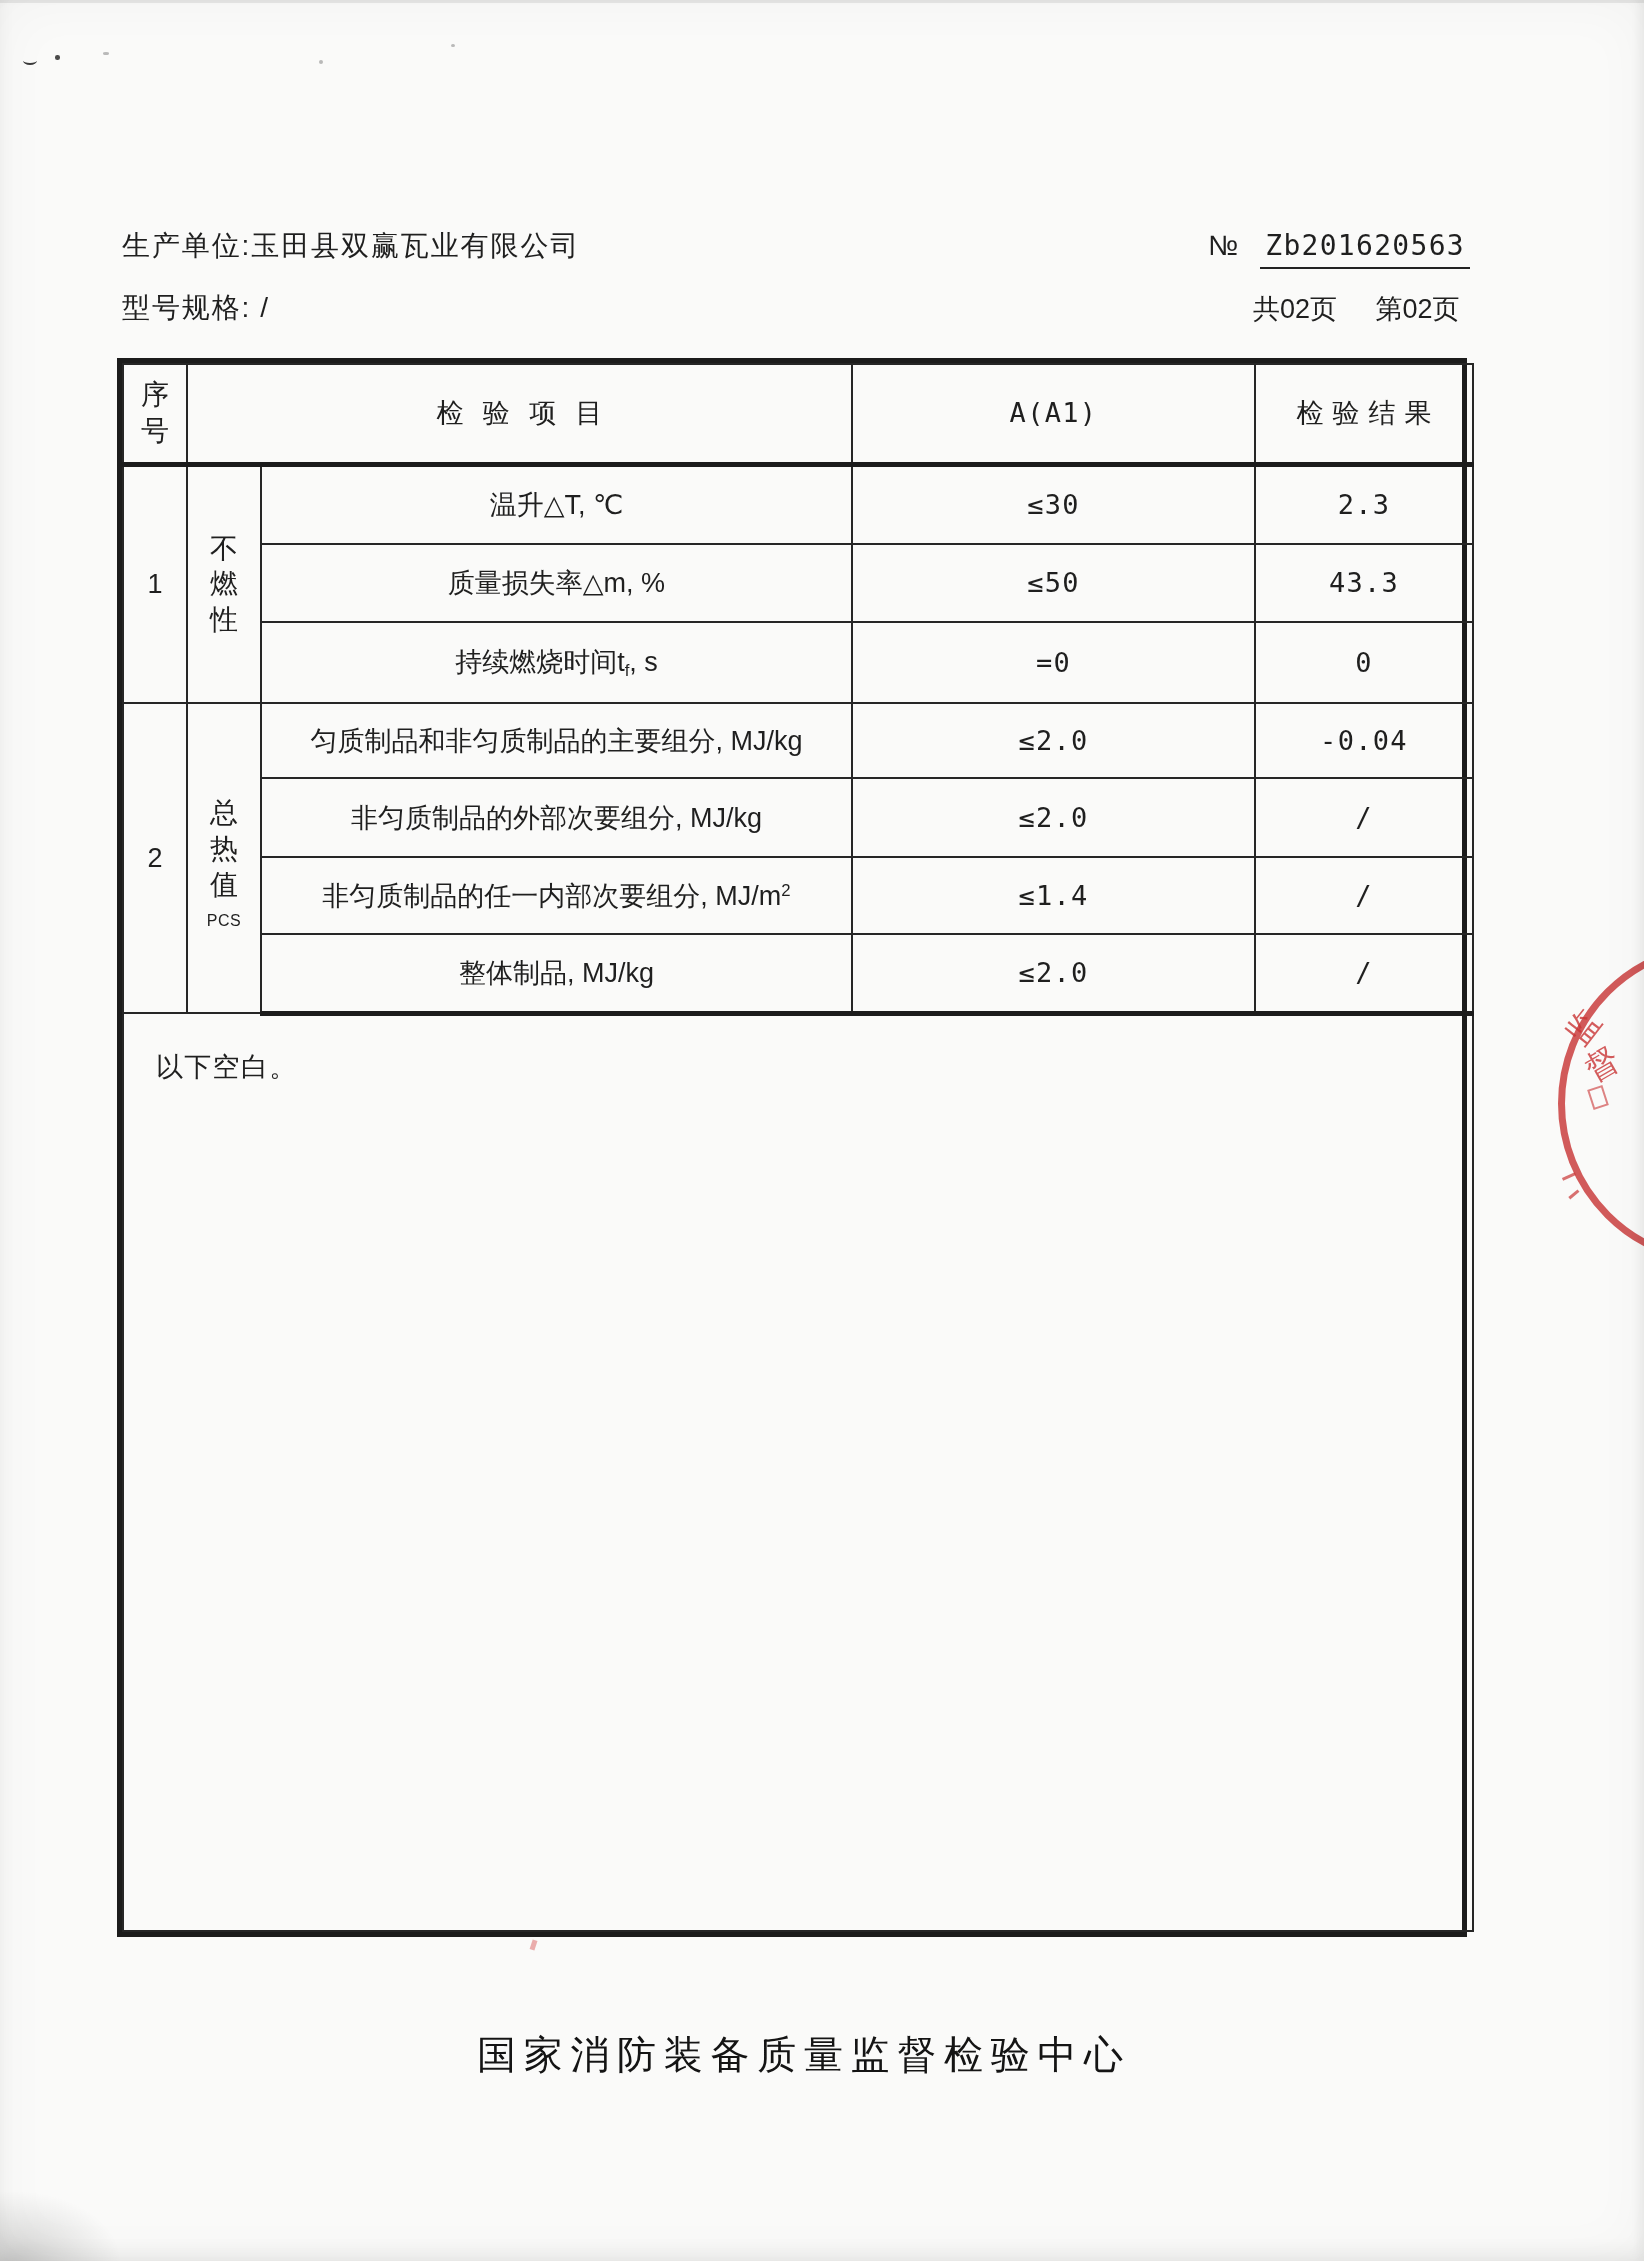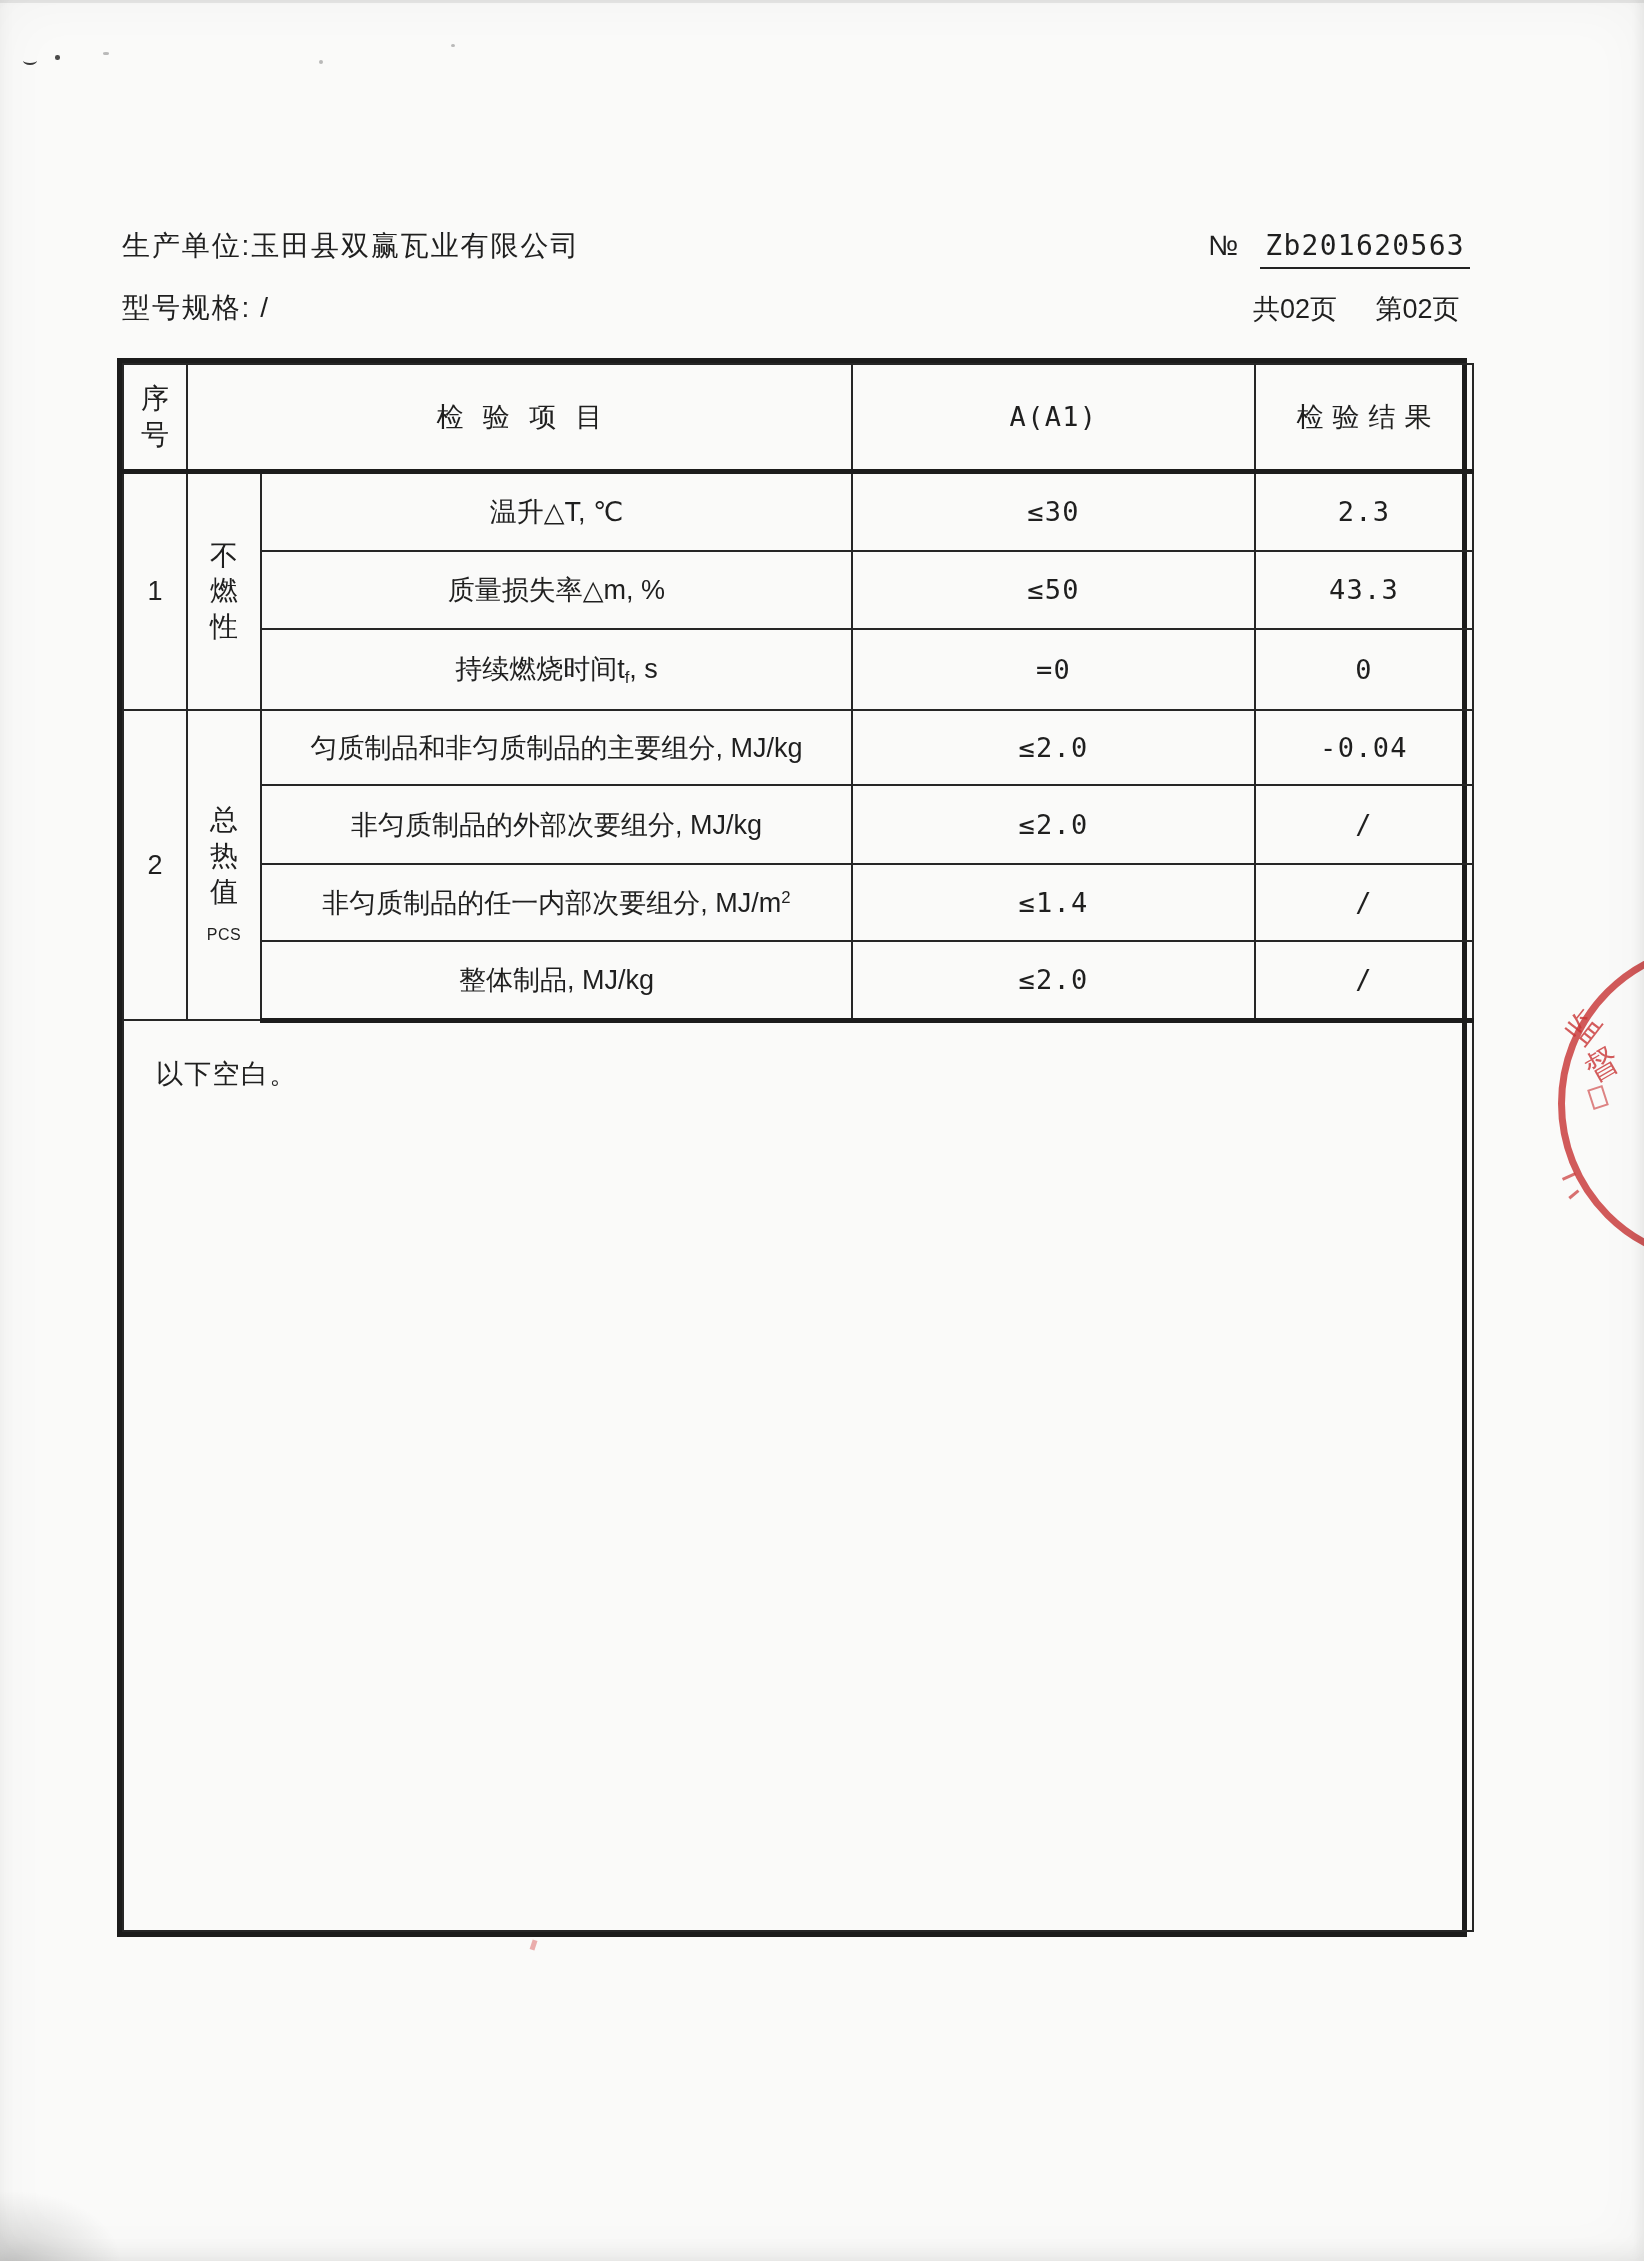--- a/index.html
+++ b/index.html
@@ -46,21 +46,21 @@
   }
   table{width:100%;height:100%;border-collapse:collapse;table-layout:fixed;}
   td,th{
     border:2.6px solid #262626;
     text-align:center;vertical-align:middle;
     font-size:27px;font-weight:normal;color:#1f1f1f;
     padding:0;overflow:hidden;
   }
   tr.hdr th{border-bottom:5.8px solid #1c1c1c;}
   tr.last-data td{border-bottom:5.8px solid #1c1c1c;}
-  .vchars{width:1.25em;margin:16px auto;line-height:1.28;word-break:break-all;font-size:28px;}
+  .vchars{width:1.25em;margin:9px auto;line-height:1.28;word-break:break-all;font-size:28px;}
   .latin-sub{display:block;font-size:16px;letter-spacing:0.6px;margin-top:2.6px;}
   .hdr-item{letter-spacing:19.3px;margin-left:19.3px;}
   .hdr-result{letter-spacing:9px;margin-left:9px;}
   .num{font-family:"DejaVu Sans Mono","Liberation Mono",monospace;letter-spacing:1.3px;}
   .sub{font-size:0.62em;vertical-align:-0.28em;}
   .sup{font-size:0.62em;vertical-align:0.55em;}
   .blank-cell{vertical-align:top;text-align:left;padding:33px 0 0 32px;font-size:27px;letter-spacing:1.3px;}
 
   .footer-org{
     position:absolute;left:477px;top:2028px;
@@ -188,15 +188,16 @@
       </table>
   </div>
 
   <div class="seal-ring"></div>
   <span class="seal-char" style="left:1567px;top:1005px;transform:rotate(-52deg);">监</span>
   <span class="seal-char" style="left:1586px;top:1042px;transform:rotate(-30deg);">督</span>
   <div class="seal-frag" style="left:1590px;top:1087px;width:11.6px;height:17px;background:transparent;border:2.6px solid rgba(201,52,52,0.6);transform:rotate(-18deg);"></div>
   <div class="seal-frag" style="left:1562px;top:1175px;width:14px;height:3.2px;transform:rotate(-24deg);"></div>
   <div class="seal-frag" style="left:1568px;top:1193px;width:11.6px;height:3.2px;transform:rotate(-40deg);"></div>
 
+  <div class="footer-org">国家消防装备质量监督检验中心</div>
 
 </div>
 
 
 </body></html>

